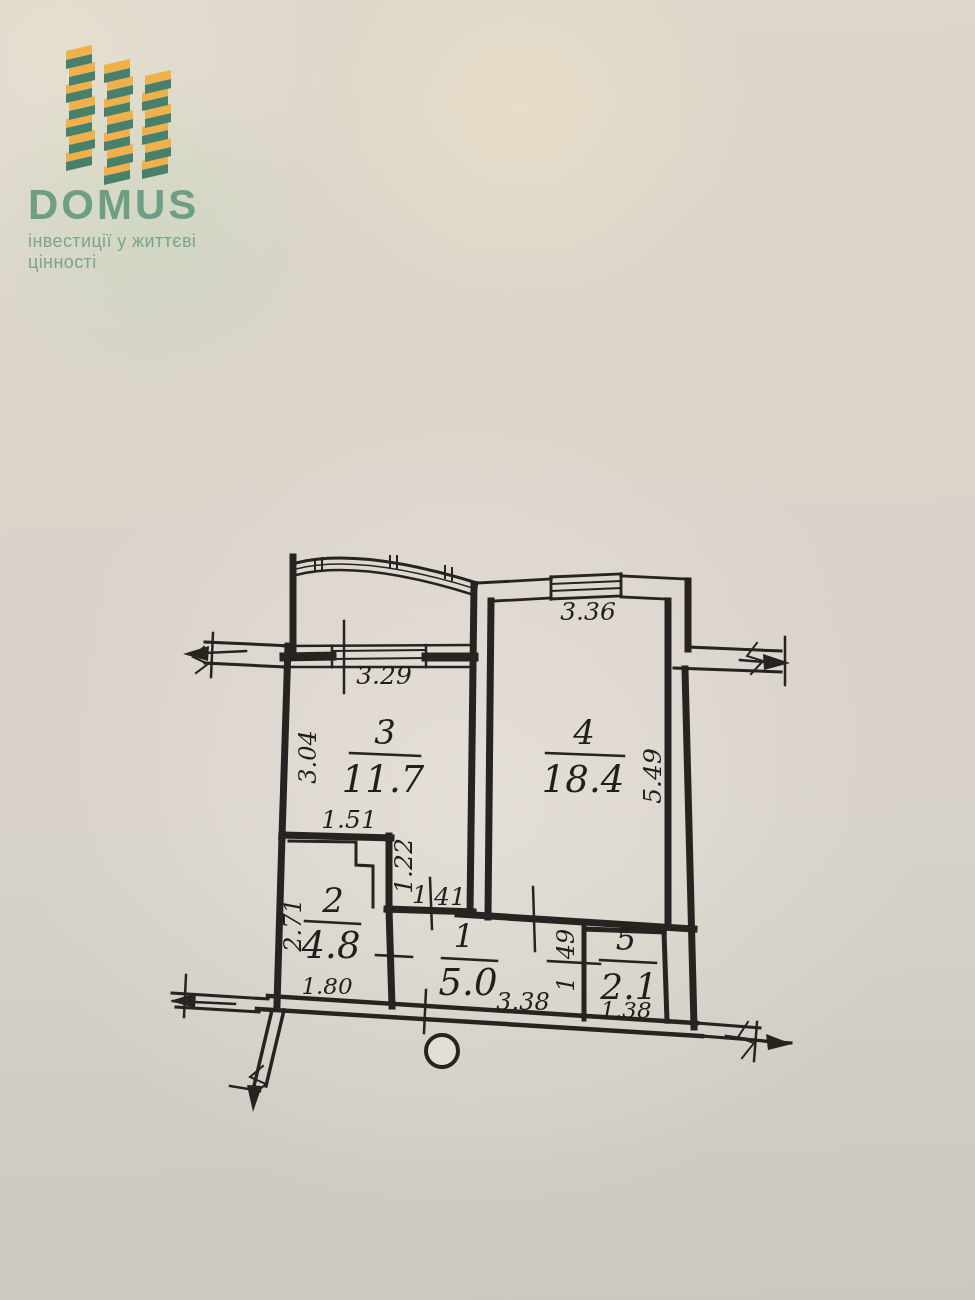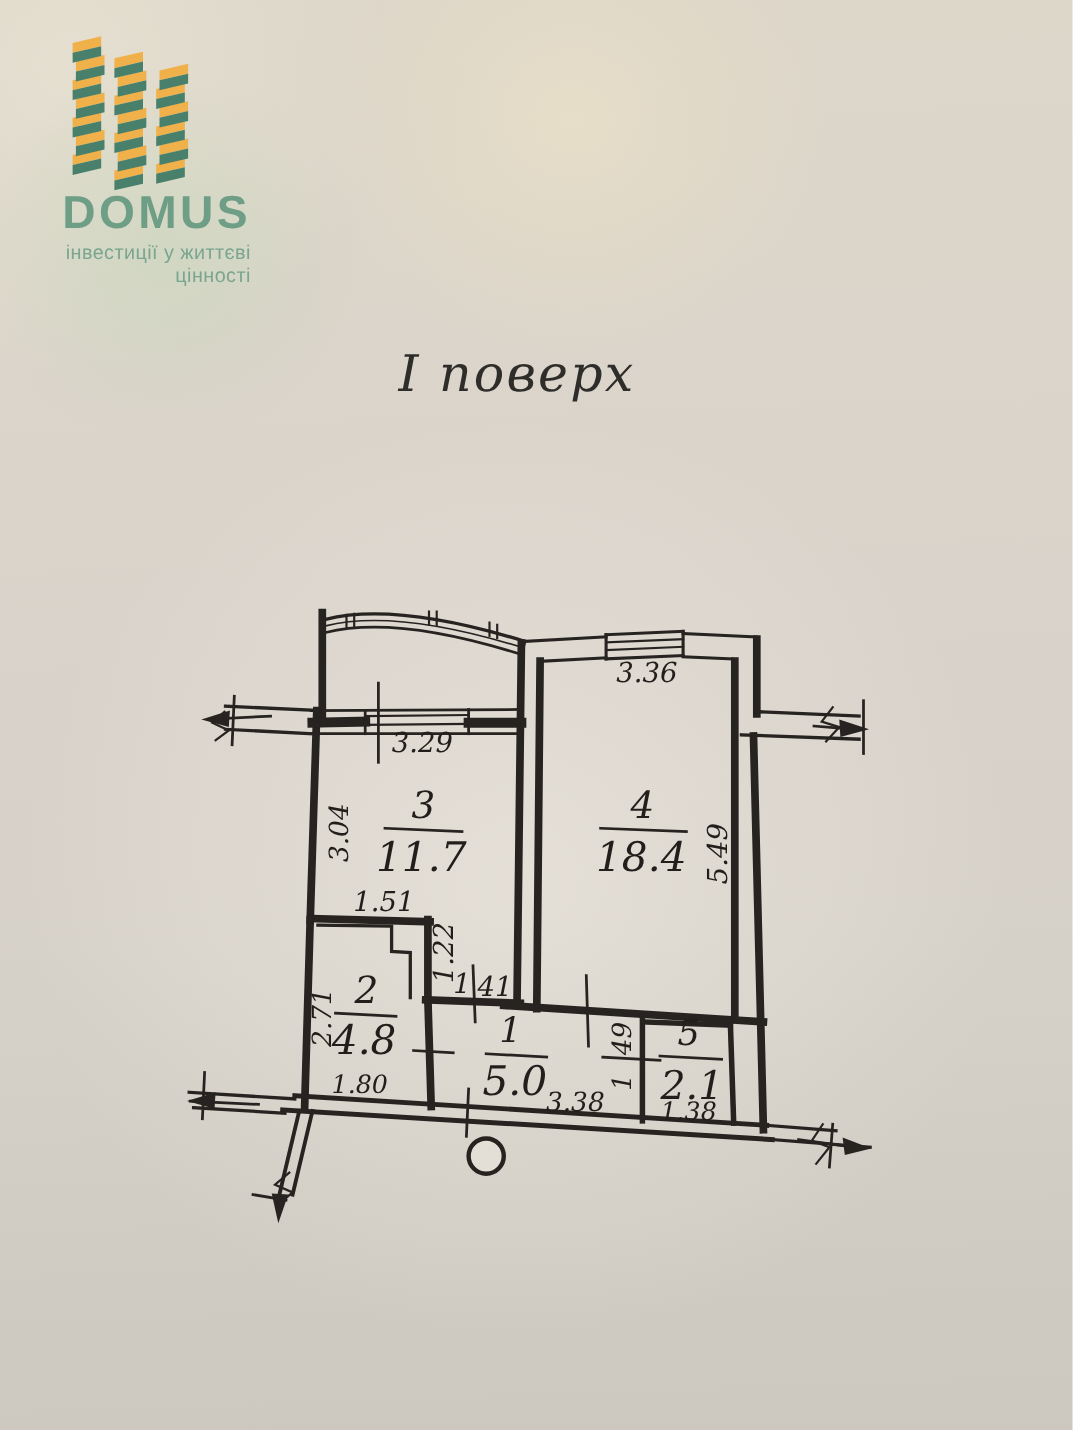--- a/index.html
+++ b/index.html
@@ -7,21 +7,21 @@
     position:relative;width:975px;height:1300px;overflow:hidden;
     font-family:"Liberation Sans",sans-serif;
     background:
       radial-gradient(260px 240px at 150px 230px, rgba(197,214,186,0.55), rgba(197,214,186,0) 70%),
       radial-gradient(320px 300px at 520px 110px, rgba(238,228,198,0.55), rgba(238,228,198,0) 72%),
       radial-gradient(420px 420px at 60px 60px, rgba(233,228,212,0.65), rgba(233,228,212,0) 70%),
       radial-gradient(580px 540px at 470px 800px, rgba(241,236,228,0.5), rgba(241,236,228,0) 78%),
       radial-gradient(160% 130% at 50% 42%, rgba(0,0,0,0) 55%, rgba(75,70,62,0.16) 100%),
       linear-gradient(178deg, #ddd6c9 0%, #dad4cb 35%, #d6d1c9 65%, #ccc7bf 100%);
   }
-  .logo{position:absolute;left:28px;top:6px;width:200px;text-align:right;}
+  .logo{position:absolute;left:28px;top:18px;width:200px;text-align:left;}
   .logo .towers{display:block;margin:0 auto;}
   .logo .brand{
     font-weight:bold;font-size:42px;letter-spacing:3px;color:#6f9e86;
     margin-top:-6px;line-height:1;
   }
   .logo .tagline{
     font-size:18px;letter-spacing:0.4px;color:#7aa58f;margin-top:5px;
   }
   .floor-title{
     position:absolute;left:0;top:312px;width:940px;text-align:center;
@@ -70,21 +70,20 @@
         <use href="#blk" x="0" y="-34"></use>
           <use href="#blk" x="3" y="-51"></use>
         <use href="#blk" x="0" y="-68"></use>
           <use href="#blk" x="3" y="-85"></use>
       </g>
     </svg>
     <div class="brand">DOMUS</div>
     <div class="tagline">інвестиції у життєві цінності</div>
   </div>
 
-  <div class="floor-title">І поверх</div>
 
   <svg class="plan-svg" width="975" height="1300" viewBox="0 0 975 1300">
 
     <g stroke="#262321" fill="none" stroke-linecap="square">
 
       <g stroke-width="7">
         <path d="M293,557 L293,650"></path>
         <path d="M288,646 L282,837"></path>
         <path d="M474,585 L470,913"></path>
         <path d="M491,601 L488,917"></path>

